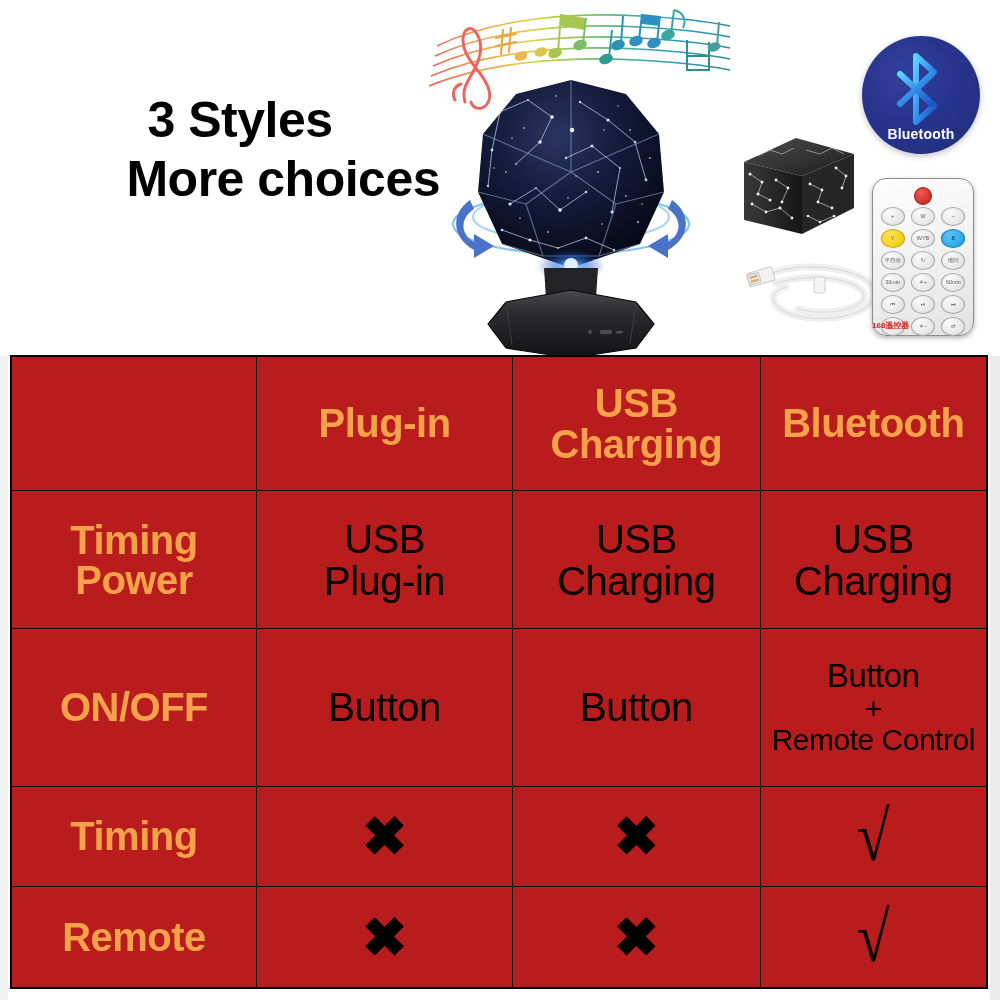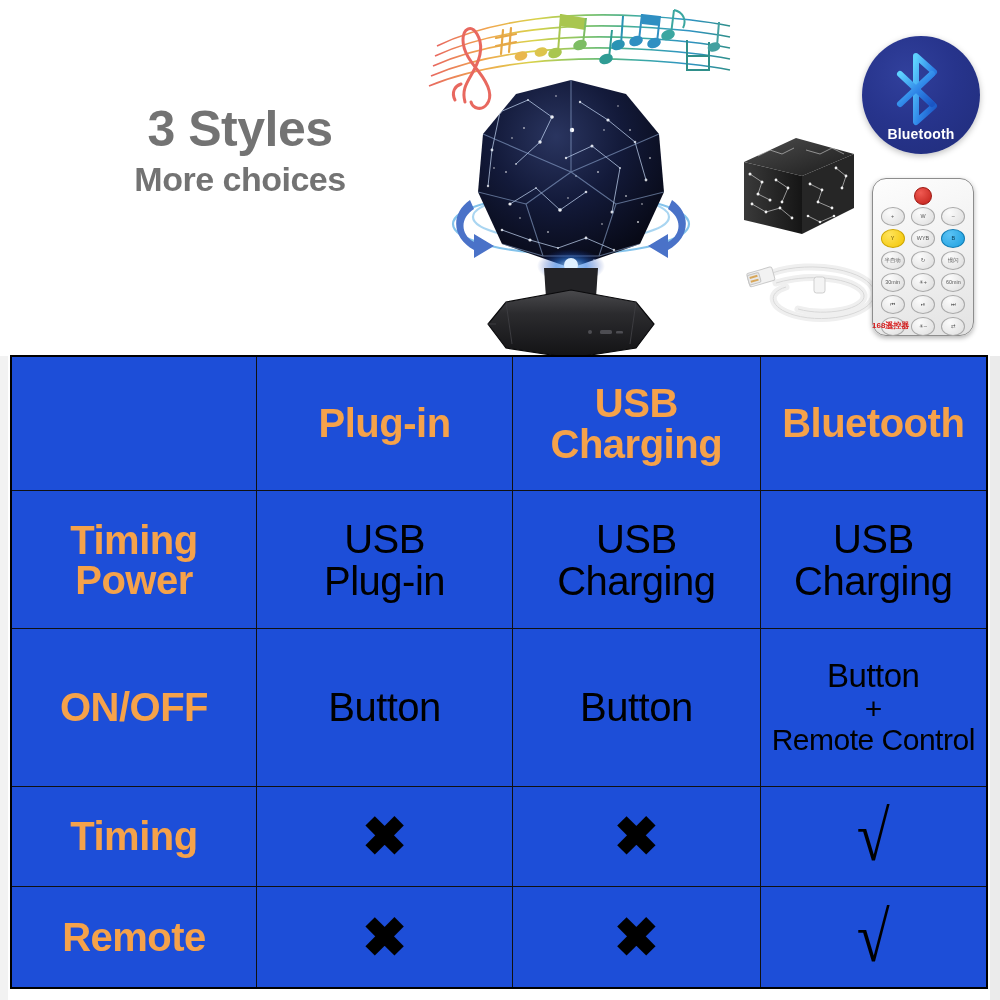--- a/index.html
+++ b/index.html
@@ -9,26 +9,26 @@
     font-family:"Liberation Sans", sans-serif;
     overflow:hidden;
     position:relative;
   }
   .page{position:relative;width:1000px;height:1000px;background:#fff;overflow:hidden;}
 
   
   .hero{position:absolute;left:0;top:0;width:1000px;height:356px;background:#fff;overflow:hidden;}
 
   .headline{
-    position:absolute;left:40px;top:100px;width:400px;
-    color:#737373;font-weight:bold;line-height:1.18;
+    position:absolute;left:40px;top:91px;width:400px;
+    color:#000000;font-weight:bold;line-height:1.18;
     letter-spacing:-0.5px;
   }
   .headline .l1{font-size:50px;display:block;text-align:center;}
-  .headline .l2{font-size:34px;display:block;text-align:center;}
+  .headline .l2{font-size:50px;display:block;text-align:right;}
 
   
   .music{position:absolute;left:425px;top:-4px;width:310px;height:120px;}
 
   
   .lamp{position:absolute;left:440px;top:72px;width:262px;height:284px;}
 
   
   .btbadge{
     position:absolute;left:862px;top:36px;width:118px;height:118px;
@@ -79,21 +79,21 @@
   .remote .k.y{background:radial-gradient(circle at 35% 28%,#ffe45c,#f2c400);border-color:#cda600;color:#6b5400;}
   .remote .k.b{background:radial-gradient(circle at 35% 28%,#5cc3f5,#1a9ede);border-color:#0f7cb4;color:#063a56;}
   .remote .model{
     position:absolute;left:0;right:0;bottom:5px;text-align:left;
     color:#d62020;font-size:8px;font-weight:bold;
   }
 
   
   .tablewrap{
     position:absolute;left:10px;top:355px;width:978px;height:634px;
-    border:2.4px solid #000;box-sizing:border-box;background:#1d4ed8;
+    border:2.4px solid #000;box-sizing:border-box;background:#b91c1c;
   }
   table.spec{
     width:100%;height:100%;border-collapse:collapse;table-layout:fixed;
   }
   table.spec td{
     border:1.6px solid #111;
     text-align:center;vertical-align:middle;
     padding:2px 4px;
   }
   table.spec tr:first-child td{border-top:none;}

